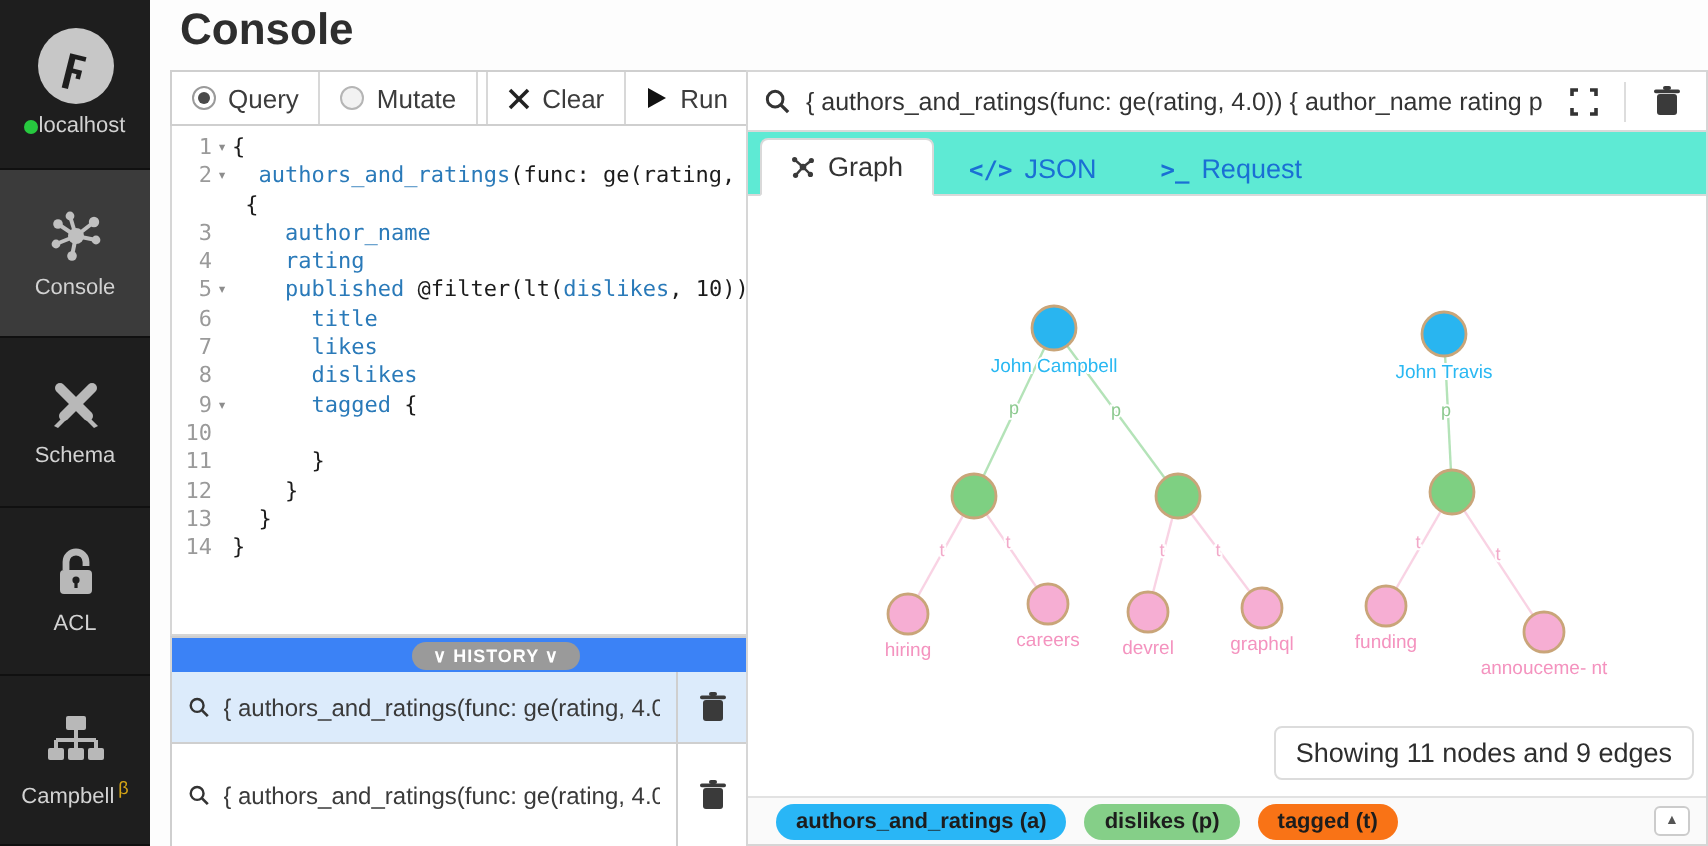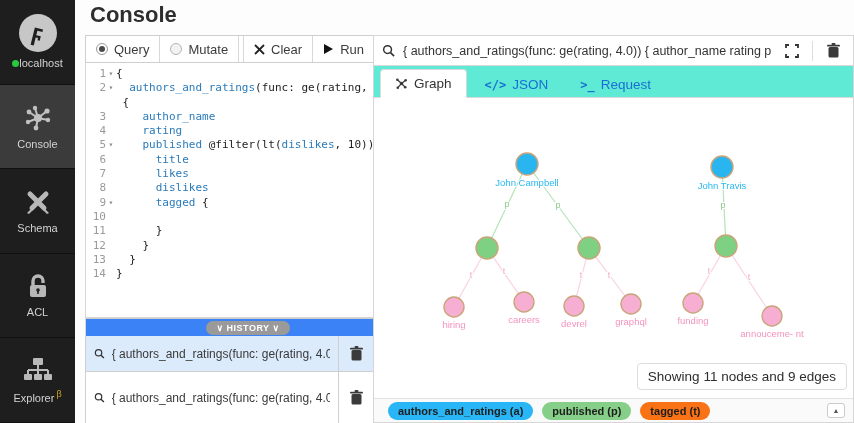--- a/index.html
+++ b/index.html
@@ -184,21 +184,21 @@
             <line x1="25" y1="14" x2="25" y2="18"></line>
           </g>
           <g fill="#b8b8b8">
             <rect x="10" y="2" width="10" height="7" rx="1"></rect>
             <rect x="1" y="18" width="8" height="6" rx="1"></rect>
             <rect x="11" y="18" width="8" height="6" rx="1"></rect>
             <rect x="21" y="18" width="8" height="6" rx="1"></rect>
           </g>
         </svg>
       </span>
-      <span class="side-label"><span>Explorer</span><span class="beta">β</span></span>
+      <span class="side-label"><span>Campbell</span><span class="beta">β</span></span>
     </div>
   </nav>
 
   <h1 id="page-title">Console</h1>
 
   <section id="query-panel">
     <div id="qp-toolbar">
       <div class="tb-cell">
         <span class="radio">
             <span class="dot"></span>
@@ -439,19 +439,19 @@
           <circle cx="319" cy="205" r="10" fill="#f6aed3" stroke="#c9a579" stroke-width="1.4"></circle>
           <text x="319" y="226" class="node-label" fill="#f493bf">funding</text>
           <circle cx="398" cy="218" r="10" fill="#f6aed3" stroke="#c9a579" stroke-width="1.4"></circle>
           <text x="398" y="239" class="node-label" fill="#f493bf">annouceme- nt</text>
         </svg>
       <div id="status-box">Showing 11 nodes and 9 edges</div>
     </div>
 
     <div id="graph-footer">
       <span class="legend-pill" style="background: rgb(41, 182, 246);">authors_and_ratings (a)</span>
-      <span class="legend-pill" style="background: rgb(133, 207, 136);">published (p)</span>
+      <span class="legend-pill" style="background: rgb(133, 207, 136);">dislikes (p)</span>
       <span class="legend-pill" style="background: #f97316;">tagged (t)</span>
       <span id="collapse-btn">▲</span>
     </div>
   </section>
 
 </div>
 
 </body></html>

